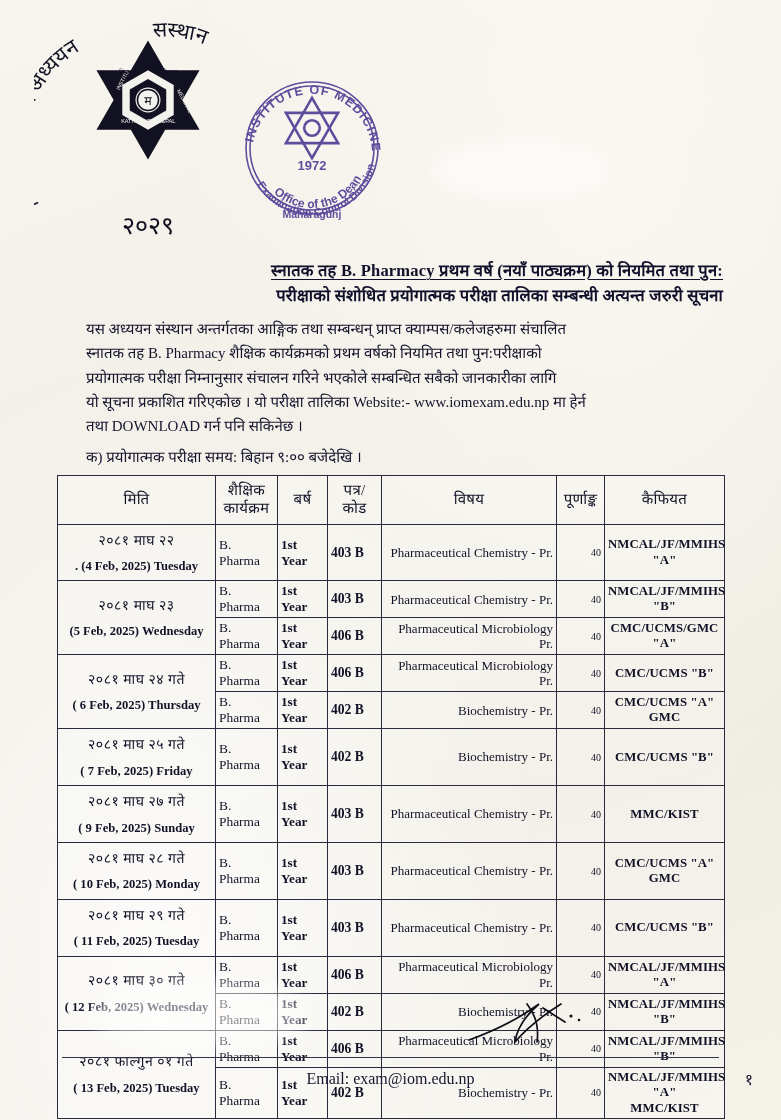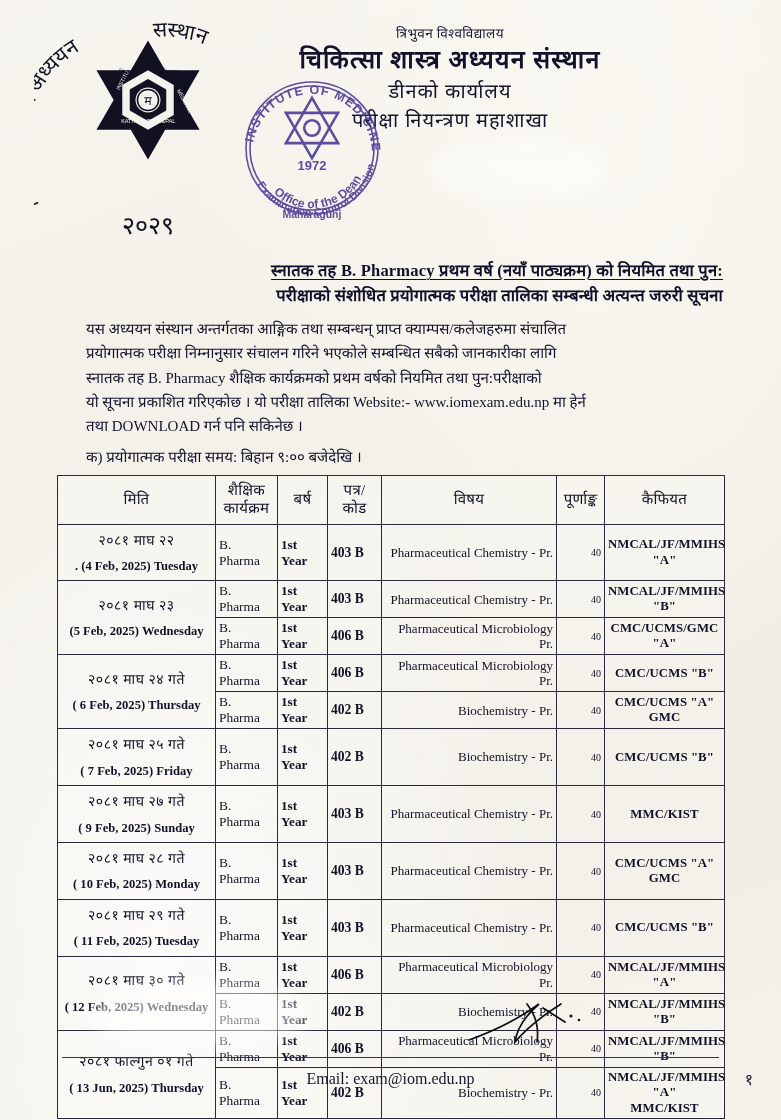--- a/index.html
+++ b/index.html
@@ -285,26 +285,20 @@
         <text font-size="21" fill="#111122" font-family="'Liberation Serif',serif">
           <textPath href="#arcL" startOffset="6%">चिकित्सा शास्त्र अध्ययन</textPath>
         </text>
         <text font-size="21" fill="#111122" font-family="'Liberation Serif',serif">
           <textPath href="#arcR" startOffset="2%">संस्थान</textPath>
         </text>
         <text x="114" y="212" font-size="25" text-anchor="middle" fill="#111122" font-family="'Liberation Serif',serif">२०२९</text>
       </svg>
     </div>
 
-    <div class="org-block">
-      <div class="univ-line">त्रिभुवन विश्वविद्यालय</div>
-      <div class="inst-line">चिकित्सा शास्त्र अध्ययन संस्थान</div>
-      <div class="dean-line">डीनको कार्यालय</div>
-      <div class="exam-line">परीक्षा नियन्त्रण महाशाखा</div>
-    </div>
 
     <div class="stamp">
       <svg viewBox="0 0 152 152" width="152" height="152" aria-hidden="true">
         <defs>
           <path id="stampTop" d="M 16,82 A 60,60 0 0 1 136,82"></path>
           <path id="stampBot1" d="M 20,80 A 56,56 0 0 0 132,80"></path>
           <path id="stampBot2" d="M 12,80 A 64,64 0 0 0 140,80"></path>
         </defs>
         <g fill="none" stroke="#3b2a8c" stroke-width="1.6">
           <circle cx="76" cy="76" r="66"></circle>
@@ -332,22 +326,22 @@
   </div>
 
   <div class="notice-title">
     <span class="l1">स्नातक तह B. Pharmacy प्रथम वर्ष (नयाँ पाठ्यक्रम) को नियमित तथा पुन:</span>
     <span class="l2">परीक्षाको संशोधित प्रयोगात्मक परीक्षा तालिका सम्बन्धी अत्यन्त जरुरी सूचना</span>
   </div>
 
   <div class="body-text">
     <p>
       <span class="line">यस अध्ययन संस्थान अन्तर्गतका आङ्गिक तथा सम्बन्धन् प्राप्त क्याम्पस/कलेजहरुमा संचालित</span>
+      <span class="line">स्नातक तह B. Pharmacy शैक्षिक कार्यक्रमको प्रथम वर्षको नियमित तथा पुन:परीक्षाको</span>
       <span class="line">प्रयोगात्मक परीक्षा निम्नानुसार संचालन गरिने भएकोले सम्बन्धित सबैको जानकारीका लागि</span>
-      <span class="line">स्नातक तह B. Pharmacy शैक्षिक कार्यक्रमको प्रथम वर्षको नियमित तथा पुन:परीक्षाको</span>
       <span class="line">यो सूचना प्रकाशित गरिएकोछ । यो परीक्षा तालिका Website:- www.iomexam.edu.np मा हेर्न</span>
       <span class="line">तथा DOWNLOAD गर्न पनि सकिनेछ ।</span>
     </p>
   </div>
   <div class="time-note">क) प्रयोगात्मक परीक्षा समय: बिहान ९:०० बजेदेखि ।</div>
 
   <div class="table-wrap">
     <table class="sched">
       <colgroup>
         <col style="width:158px">
@@ -510,21 +504,21 @@
             <td class="c-code">402 B</td>
             <td class="c-subj">Biochemistry - Pr.</td>
             <td class="c-marks">40</td>
             <td class="c-remark">
               <span class="r2">NMCAL/JF/MMIHS "B"</span>
             </td>
           </tr>
           <tr>
             <td class="c-date" rowspan="2">
               <span class="bs">२०८१ फाल्गुन ०१ गते</span>
-              <span class="ad">( 13 Jun, 2025) Thursday</span>
+              <span class="ad">( 13 Feb, 2025) Tuesday</span>
             </td>
             <td class="c-prog">B. Pharma</td>
             <td class="c-year">1st Year</td>
             <td class="c-code">406 B</td>
             <td class="c-subj">Pharmaceutical Microbiology Pr.</td>
             <td class="c-marks">40</td>
             <td class="c-remark">
               <span class="r2">NMCAL/JF/MMIHS "B"</span>
             </td>
           </tr>

